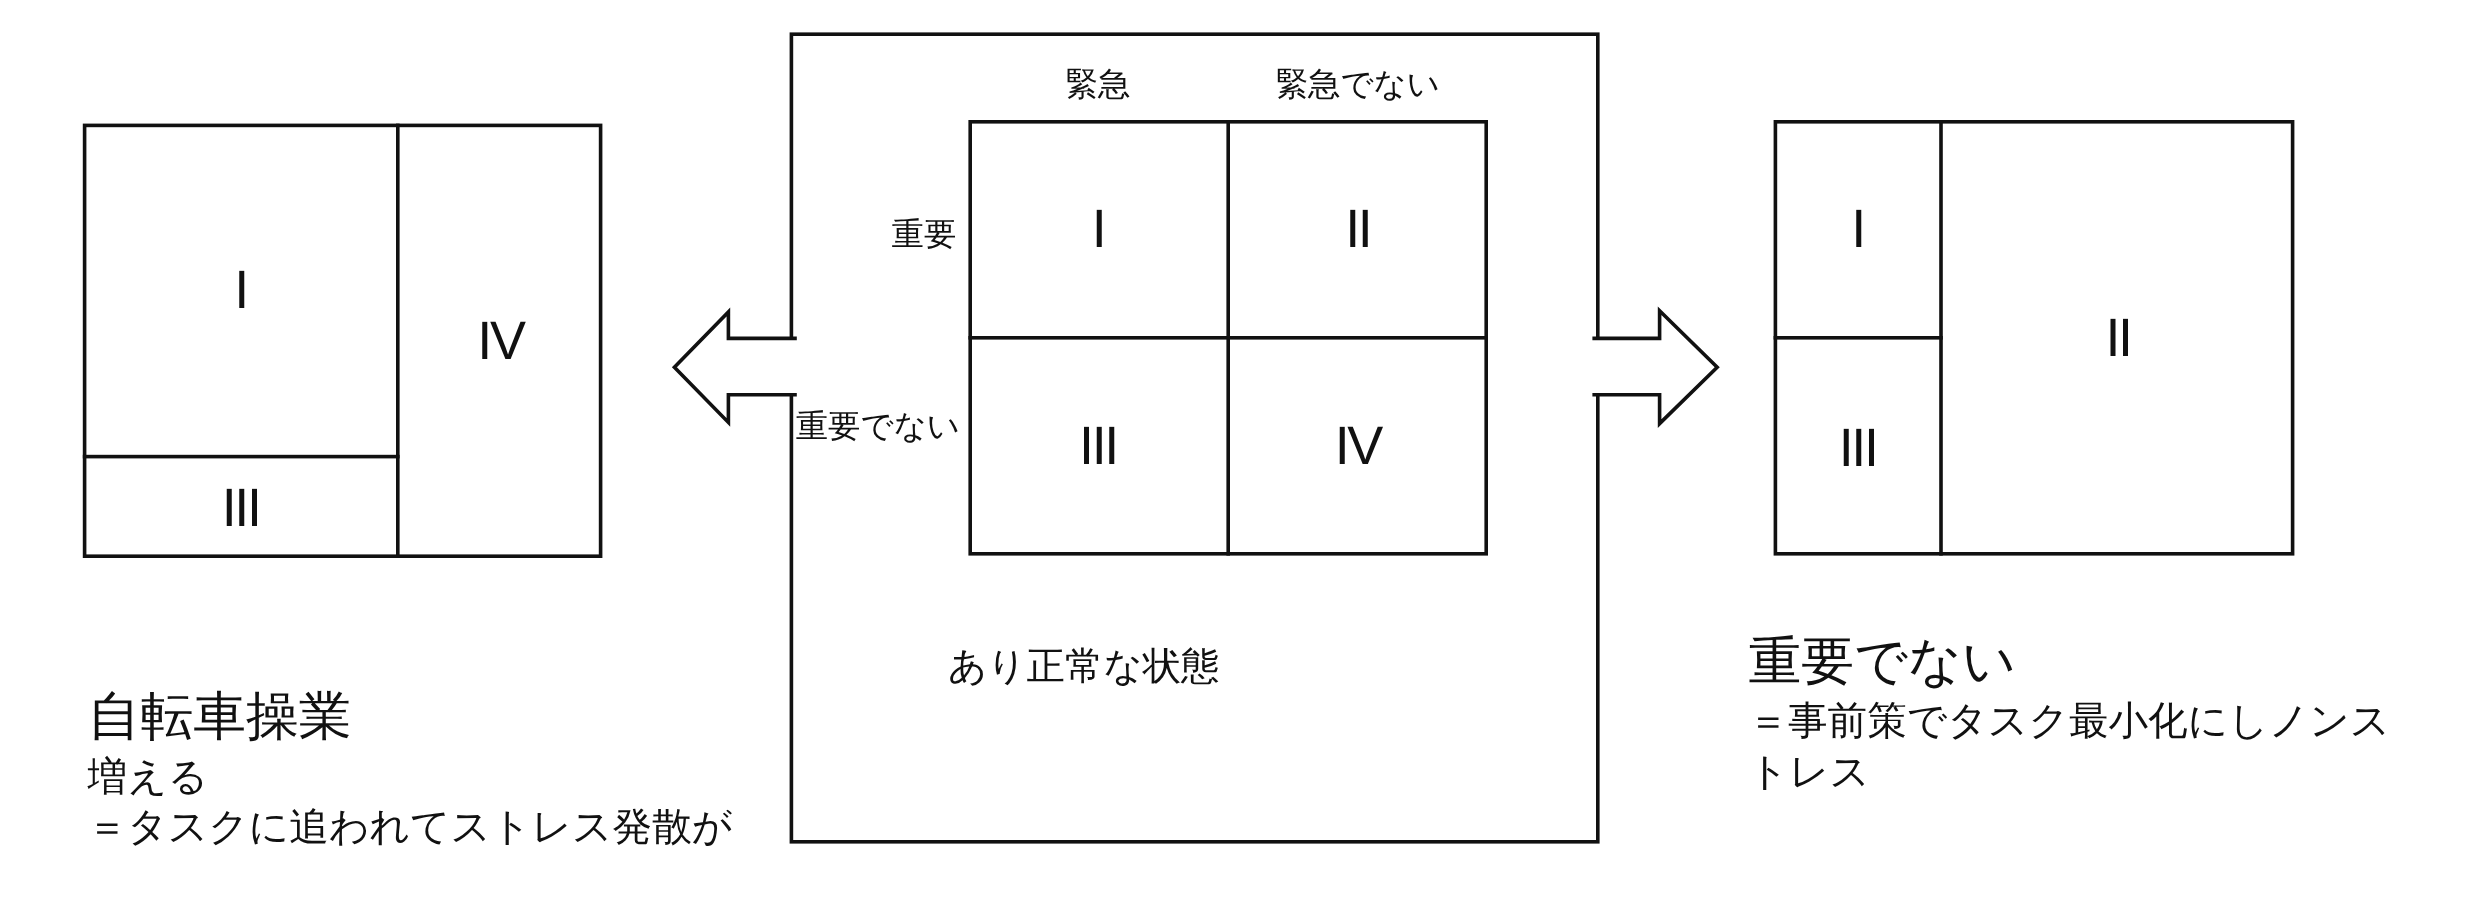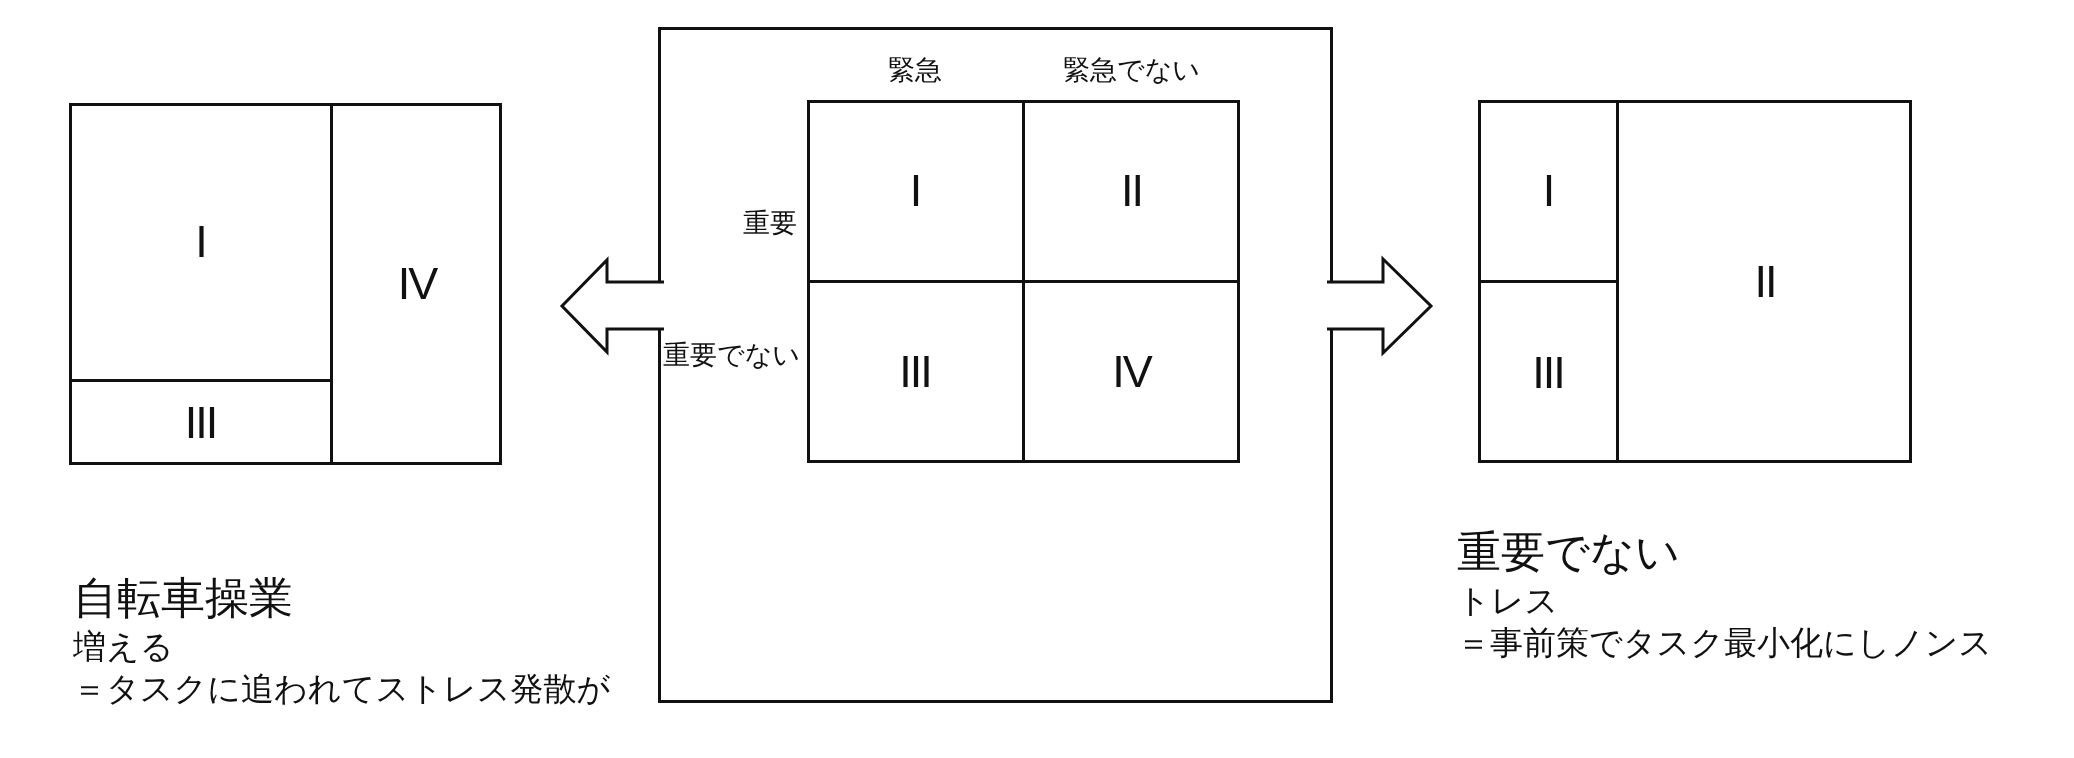--- a/index.html
+++ b/index.html
@@ -40,45 +40,46 @@
     </div>
   </div>
 
   <div class="box" style="left:658px;top:27px;width:675px;height:676px;"></div>
   <div class="box" style="left:807px;top:100px;width:433px;height:363px;"></div>
   <div class="vline" style="left:1022px;top:100px;height:363px;"></div>
   <div class="hline" style="left:807px;top:280px;width:433px;"></div>
 
   <div class="axis-label center" style="left:1023px;top:54px;width:217px;height:32px;">緊急でない</div>
   <div class="axis-label center" style="left:807px;top:54px;width:216px;height:32px;">緊急</div>
-  <div class="axis-label right" style="left:655px;top:180px;width:142px;height:30px;margin-top:28px;">重要</div>
+  <div class="axis-label right" style="left:655px;top:180px;width:142px;height:30px;">重要</div>
   <div class="axis-label right" style="left:655px;top:340px;width:145px;height:30px;">重要でない</div>
 
   <div class="cell-label" style="left:807px;top:100px;width:216px;height:181px;">I</div>
   <div class="cell-label" style="left:1023px;top:100px;width:217px;height:181px;">II</div>
   <div class="cell-label" style="left:807px;top:281px;width:216px;height:182px;">III</div>
   <div class="cell-label" style="left:1023px;top:281px;width:217px;height:182px;">IV</div>
 
   <div class="caption center-cap" style="left:755px;top:536px;">
     <div class="body">
+      <div class="indent">あり正常な状態</div>
     </div>
   </div>
 
   <div class="box" style="left:1478px;top:100px;width:434px;height:363px;"></div>
   <div class="vline" style="left:1616px;top:100px;height:363px;"></div>
   <div class="hline" style="left:1478px;top:280px;width:141px;"></div>
   <div class="cell-label" style="left:1478px;top:100px;width:140px;height:182px;">I</div>
   <div class="cell-label" style="left:1478px;top:282px;width:140px;height:181px;">III</div>
   <div class="cell-label" style="left:1618px;top:100px;width:294px;height:363px;">II</div>
 
   <div class="caption" style="left:1457px;top:524px;">
     <div class="title">重要でない</div>
     <div class="body">
+      <div>＝事前策でタスク最小化にしノンス</div>
       <div>トレス</div>
-      <div>＝事前策でタスク最小化にしノンス</div>
     </div>
   </div>
 
   <svg class="arrows" width="2074" height="758" viewBox="0 0 2074 758">
     <path d="M664,282 L607,282 L607,260 L562,306 L607,352 L607,329 L664,329" fill="#ffffff" stroke="#111111" stroke-width="3" stroke-linejoin="miter"></path>
     <path d="M1327,282 L1383,282 L1383,259 L1431,306 L1383,353 L1383,329 L1327,329" fill="#ffffff" stroke="#111111" stroke-width="3" stroke-linejoin="miter"></path>
   </svg>
 
 </div>
 

